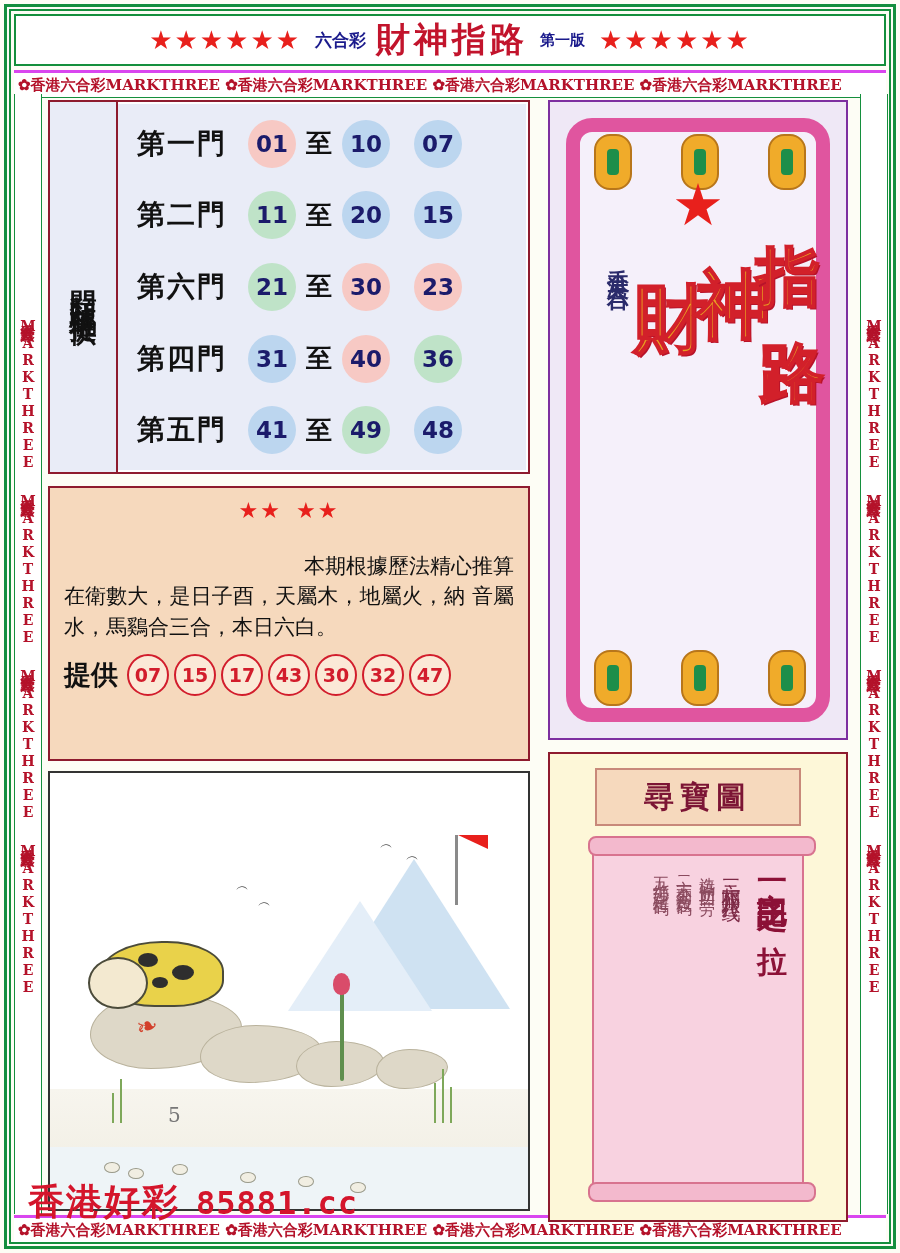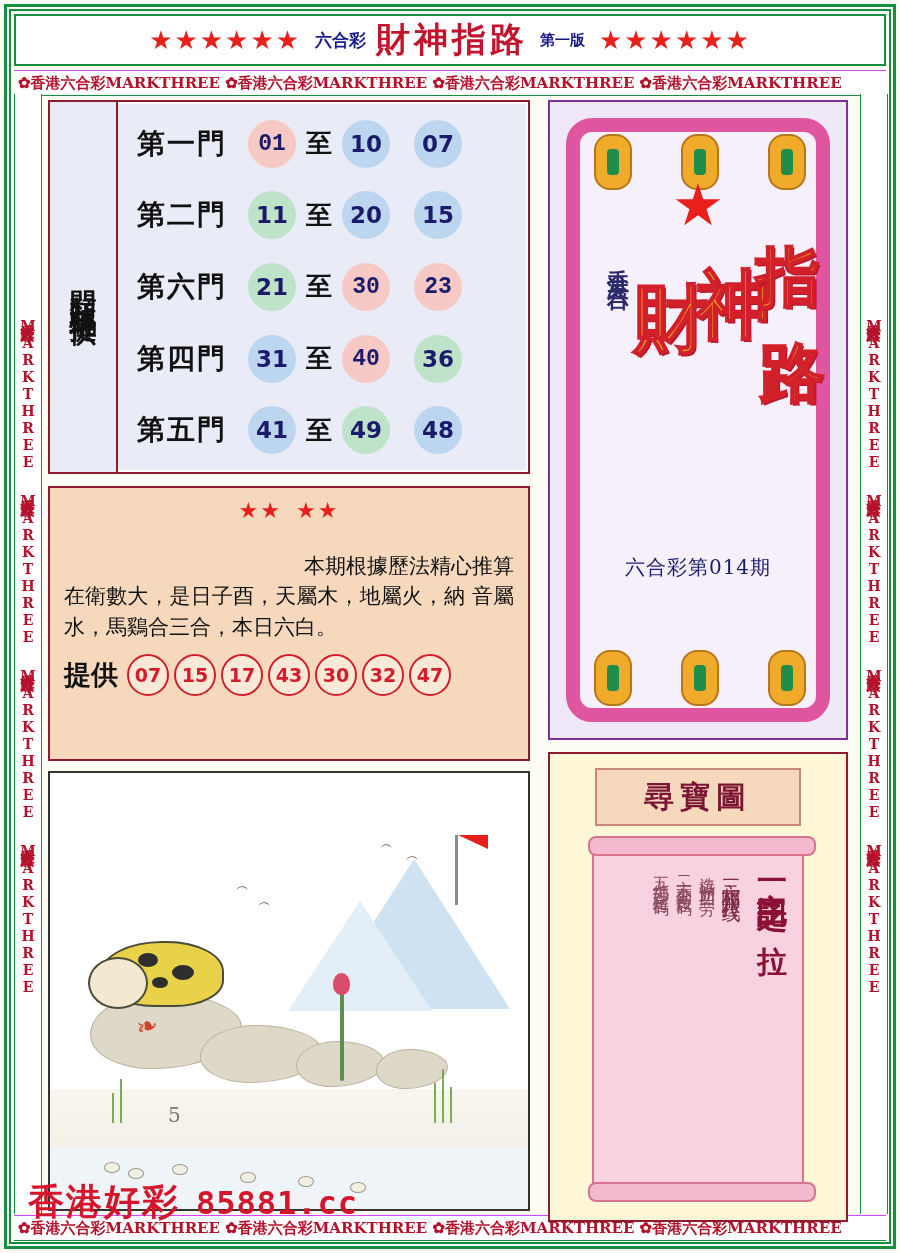--- a/index.html
+++ b/index.html
@@ -41,21 +41,21 @@
   .mast-title{
     font-size:34px;font-weight:bold;color:#c2142c;letter-spacing:4px;
     font-family:"DejaVu Serif","Liberation Serif",serif;
   }
   .mast-edition{
     font-size:15px;color:#1a1a8c;margin-left:12px;font-weight:bold;
   }
   
   .marquee{
     position:absolute;left:14px;width:872px;height:24px;
-    background:#fff;border-top:1px solid #d946ef;border-bottom:1px solid #148f3d;
+    background:#fff;border-top:3px solid #d946ef;border-bottom:1px solid #148f3d;
     overflow:hidden;white-space:nowrap;
     font-family:"DejaVu Serif","Liberation Serif",serif;
     font-size:15px;color:#b4122a;font-weight:bold;
     display:flex;align-items:center;
   }
   .marquee.top{top:70px;}
   .marquee.bottom{top:1215px;}
   .marquee span{padding:0 4px;}
   
   .side{
@@ -100,21 +100,21 @@
     font-family:"DejaVu Serif","Liberation Serif",serif;
     font-size:28px;font-weight:bold;color:#111;letter-spacing:2px;
   }
   .ball{
     width:48px;height:48px;border-radius:50%;
     display:flex;align-items:center;justify-content:center;
     font-family:"DejaVu Sans","Liberation Sans",sans-serif;
     font-size:23px;font-weight:bold;color:#1b1b6b;
     margin:0 2px;
   }
-  .ball.red{background:#f7c9c4;font-family:Liberation Mono, monospace;}
+  .ball.red{background:#f7c9c4;}
   .ball.blue{background:#bcd6ef;}
   .ball.green{background:#bfe3c8;}
   .zhi{
     font-family:"DejaVu Serif","Liberation Serif",serif;
     font-size:26px;font-weight:bold;color:#111;margin:0 8px;
   }
   .gate-special{width:92px;display:flex;align-items:center;justify-content:center;}
 
   
   .shen-box{
@@ -463,21 +463,20 @@
         </div>
 
       <div class="poster-star">★</div>
       <div class="poster-hk">香港六合</div>
       <div class="poster-big">
         <div class="bigchar c1">財</div>
         <div class="bigchar c2">神</div>
         <div class="bigchar c3">指</div>
         <div class="bigchar c4">路</div>
       </div>
-      <div class="poster-issue">六合彩第014期</div>
     </div>
 
     <div class="treasure">
       <div class="treasure-title">尋寶圖</div>
       <div class="scroll">
         <div class="scol main">一字記之曰 拉</div>
         <div class="scol sub">三六相隔八拉线</div>
         <div class="scol small">选码立功四一劳</div>
         <div class="scol small">二六本期合数码</div>
         <div class="scol small">五七绝妙定特码</div>

